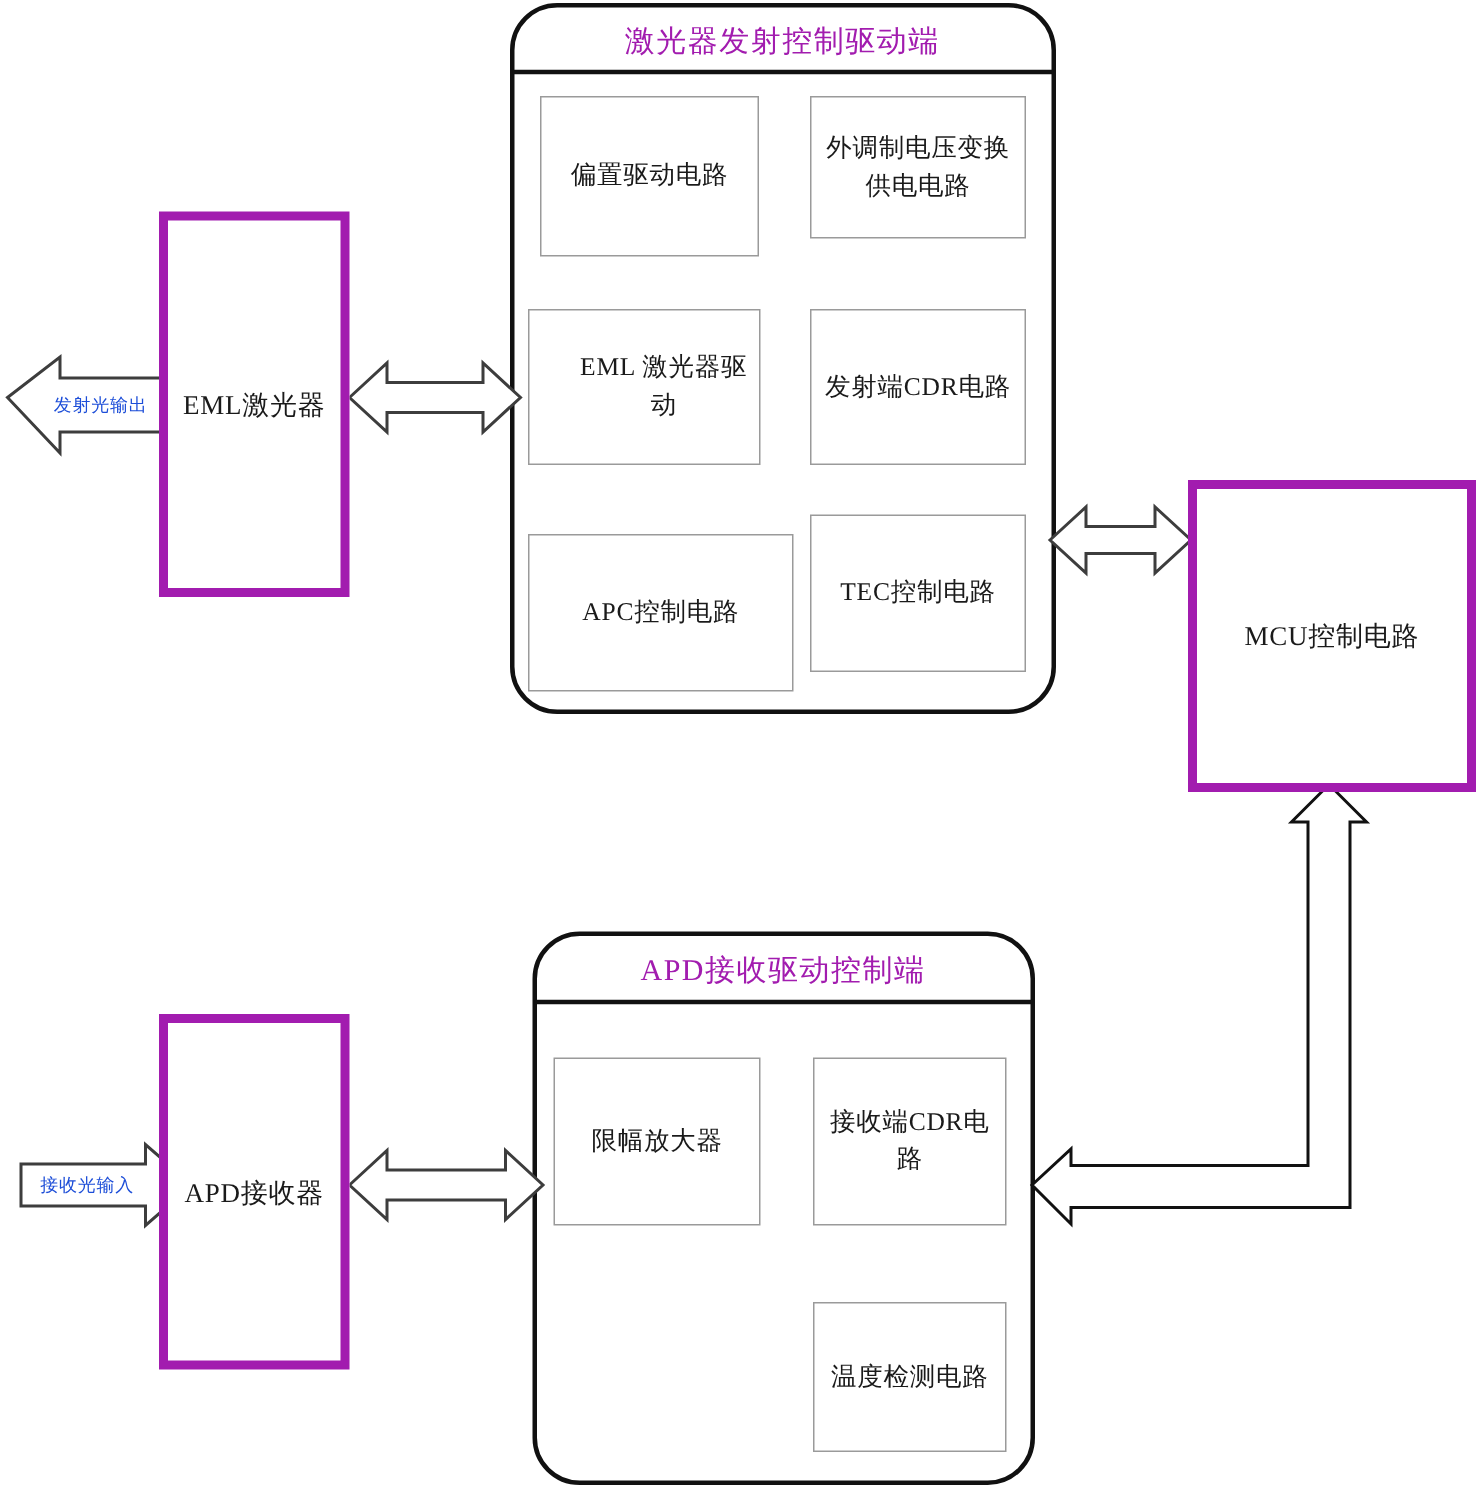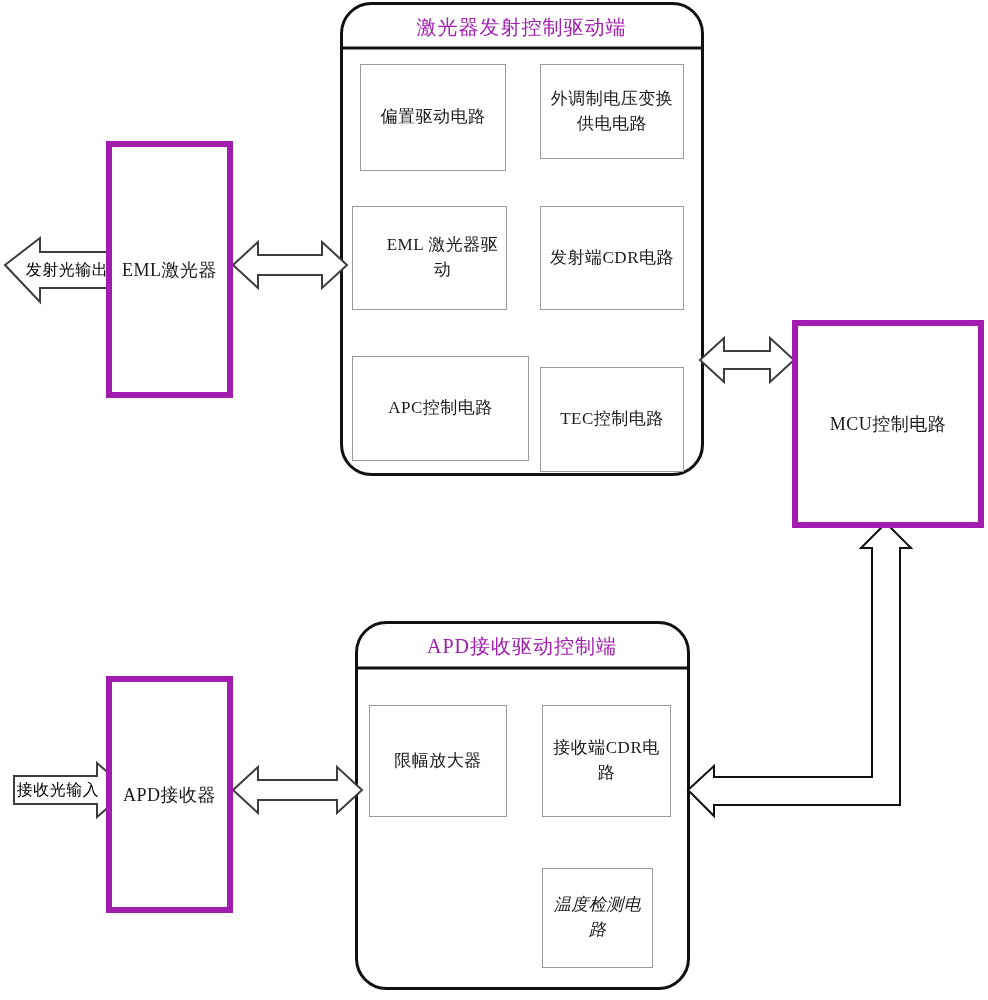--- a/index.html
+++ b/index.html
@@ -53,23 +53,23 @@
     text-align: center;
     font-size: 20px;
     letter-spacing: 1px;
     color: #a21caf;
     display: flex;
     align-items: center;
     justify-content: center;
   }
   .arrow-label {
     position: absolute;
-    font-size: 16px;
+    font-size: 12px;
     letter-spacing: 0.5px;
-    color: #000000;
+    color: #1d4ed8;
     display: flex;
     align-items: center;
     justify-content: center;
     text-align: center;
     white-space: nowrap;
   }
 </style>
 </head>
 <body>
 
@@ -108,28 +108,28 @@
   <div class="box sub-box" style="left:360px; top:64px; width:146px; height:107px;">偏置驱动电路</div>
 
   <div class="box sub-box" style="left:540px; top:64px; width:144px; height:95px;">外调制电压变换供电电路</div>
 
   <div class="box sub-box" style="left:352px; top:206px; width:155px; height:104px;padding-left:32px;">EML 激光器驱动</div>
 
   <div class="box sub-box" style="left:540px; top:206px; width:144px; height:104px;">发射端CDR电路</div>
 
   <div class="box sub-box" style="left:352px; top:356px; width:177px; height:105px;">APC控制电路</div>
 
-  <div class="box sub-box" style="left:540px; top:343px; width:144px; height:105px;margin-top:24px;">TEC控制电路</div>
+  <div class="box sub-box" style="left:540px; top:343px; width:144px; height:105px;">TEC控制电路</div>
 
   <div class="box sub-box" style="left:369px; top:705px; width:138px; height:112px;">限幅放大器</div>
 
   <div class="box sub-box" style="left:542px; top:705px; width:129px; height:112px;">接收端CDR电路</div>
 
 
-  <div class="box sub-box" style="left:542px; top:868px; width:111px; height:100px;font-style:italic;">温度检测电路</div>
+  <div class="box sub-box" style="left:542px; top:868px; width:129px; height:100px;">温度检测电路</div>
 
   <div class="box outer-box" style="left:106px; top:141px; width:127px; height:257px;">EML激光器</div>
 
   <div class="box outer-box" style="left:106px; top:676px; width:127px; height:237px;">APD接收器</div>
 
   <div class="box outer-box" style="left:792px; top:320px; width:192px; height:208px;">MCU控制电路</div>
 
   <div class="arrow-label" style="left:24px; top:252px; width:86px; height:36px;">发射光输出</div>
 
   <div class="arrow-label" style="left:16px; top:772px; width:84px; height:36px;">接收光输入</div>

